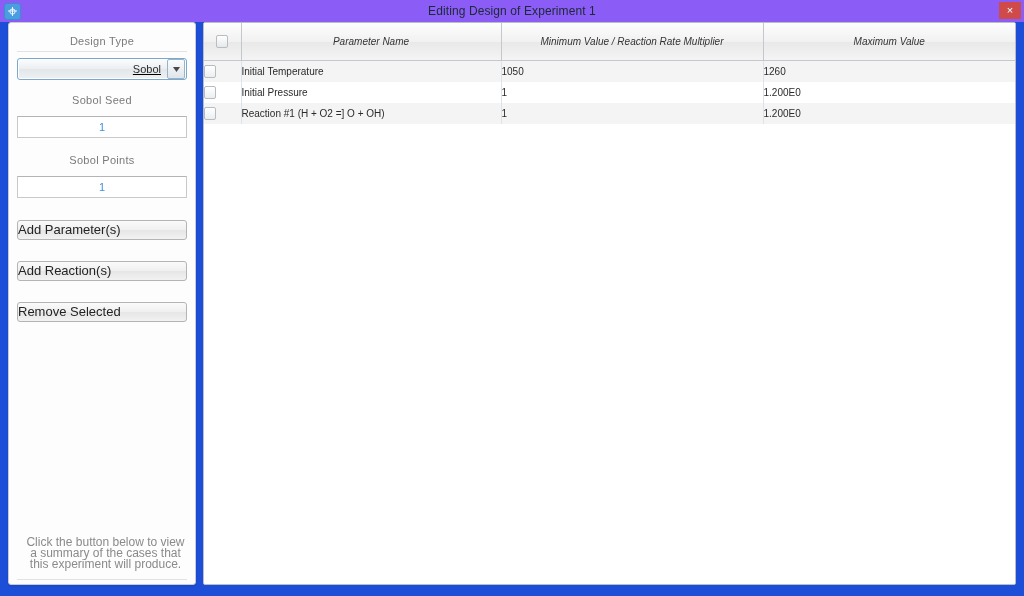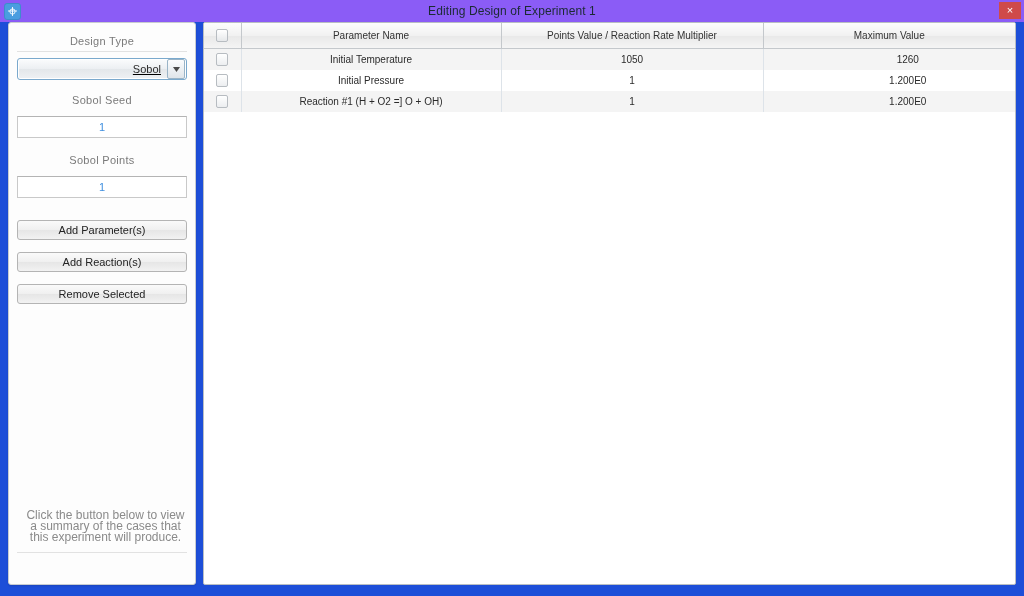--- a/index.html
+++ b/index.html
@@ -161,29 +161,29 @@
     color: #3f8fdf;
     cursor: text;
   }
 
   
   .btn-wrap { padding: 0 8px; }
   .btn {
     display: block;
     width: 100%;
     height: 20px;
-    margin-bottom: 12px;
+    margin-bottom: 21px;
     border: 1px solid #b4b4b4;
     border-radius: 3px;
     background: linear-gradient(to bottom, #fafafa 0%, #f0f0f0 48%, #e6e6e6 52%, #f2f2f2 100%);
     font-family: "Liberation Sans", sans-serif;
-    font-size: 11px;
+    font-size: 13px;
     color: #232323;
     cursor: pointer;
-    text-align: center;
+    text-align: left;
     line-height: 18px;
   }
 
   .help-text {
     text-align: center;
     font-size: 12px;
     color: #8a8a8a;
     line-height: 11px;
     padding: 0 10px 5px 10px;
     margin-left: 7px;
@@ -212,33 +212,34 @@
 
   table.grid th {
     height: 22px;
     background: linear-gradient(to bottom, #fdfdfd 0%, #f1f1f1 50%, #e8e8e8 51%, #f4f4f4 100%);
     border-right: 1px solid #c4c8cc;
     border-bottom: 1px solid #c4c8cc;
     font-size: 10px;
     font-weight: normal;
     color: #333333;
     text-align: center;
-    padding: 6px;
+    padding: 12px;
+    font-style: italic;
   }
   table.grid th:last-child { border-right: none; }
 
   table.grid td {
     height: 21px;
     border-right: 1px solid #dde3e9;
     font-size: 10px;
     color: #2b2b2b;
-    text-align: center;
+    text-align: left;
     padding: 0;
   }
-  table.grid td:last-child { border-right: none; padding-left: 37px; }
+  table.grid td:last-child { border-right: none; }
 
   table.grid tr.row-odd td { background: #f4f4f4; }
   table.grid tr.row-even td { background: #ffffff; }
 
   .col-check { width: 37px; }
   .col-name  { width: 260px; }
   .col-min   { width: 262px; }
 
   .cb {
     display: inline-block;
@@ -328,21 +329,21 @@
     </div>
 
     <div class="right-panel">
       <table class="grid">
         <thead>
           <tr>
             <th class="col-check">
               <span class="cb"></span>
             </th>
             <th class="col-name">Parameter Name</th>
-            <th class="col-min">Points Value / Reaction Rate Multiplier</th>
+            <th class="col-min">Minimum Value / Reaction Rate Multiplier</th>
             <th>Maximum Value</th>
           </tr>
         </thead>
         <tbody id="table-body">
             <tr class="row-odd">
               <td class="col-check"><span class="cb"></span></td>
               <td class="col-name">Initial Temperature</td>
               <td class="col-min">1050</td>
               <td>1260</td>
             </tr>

